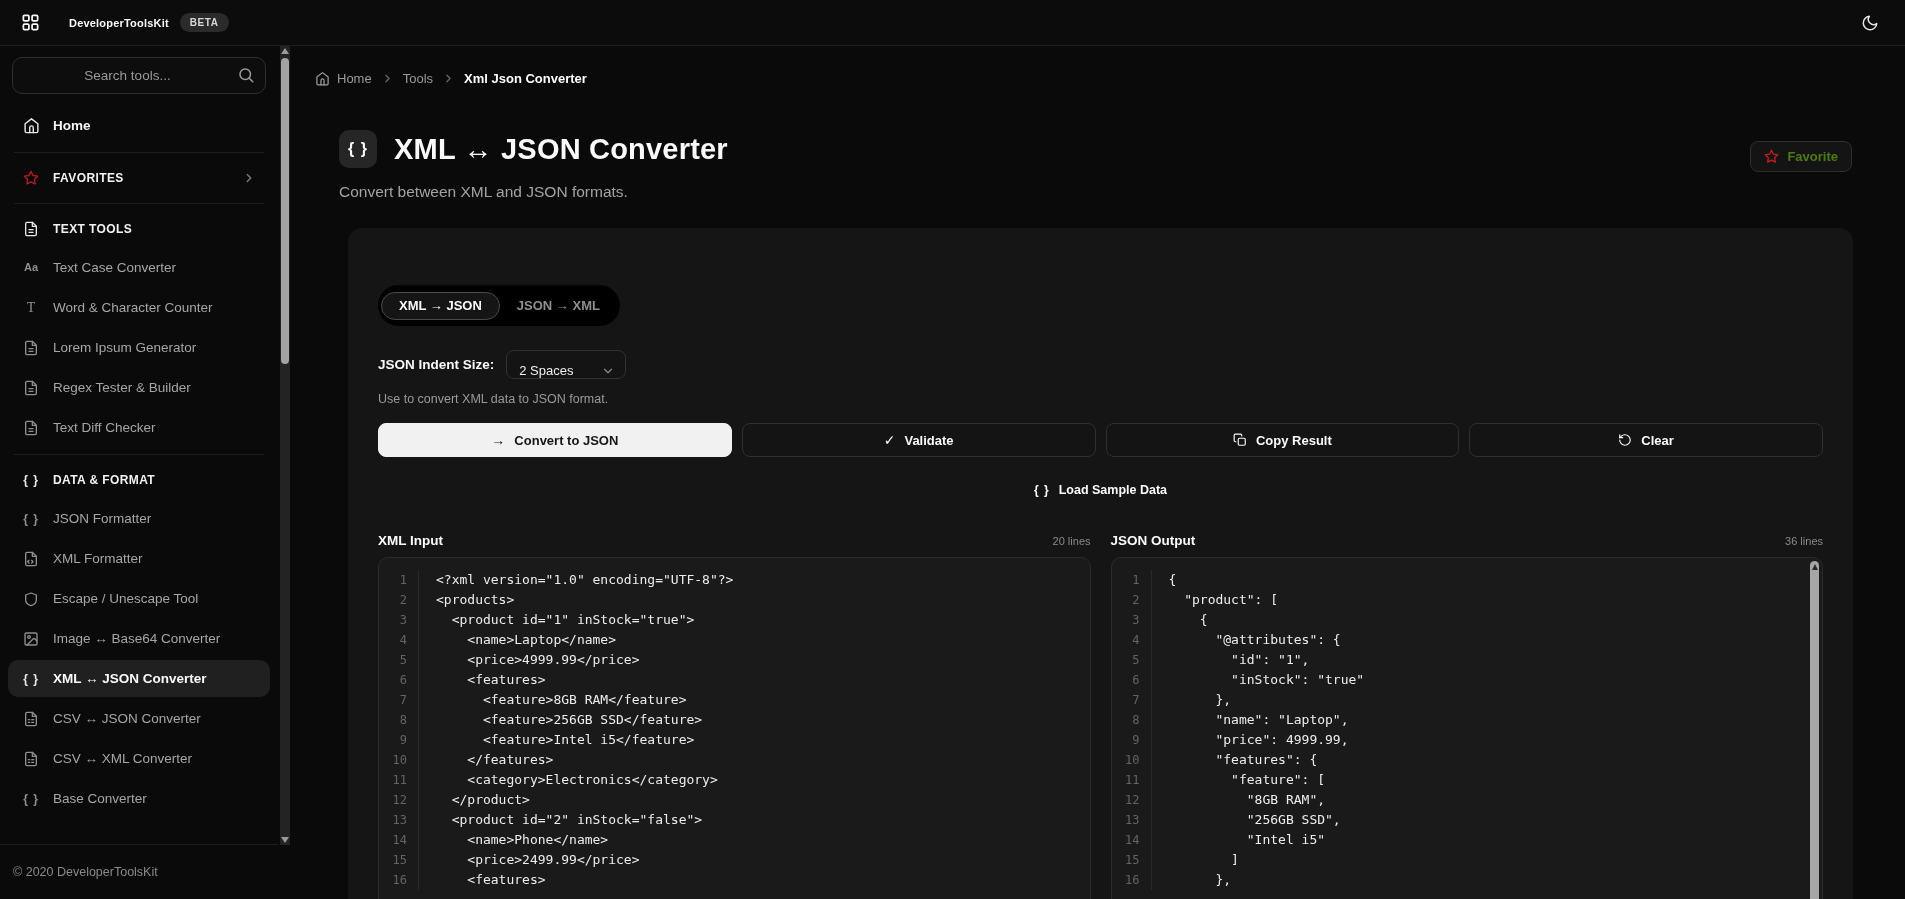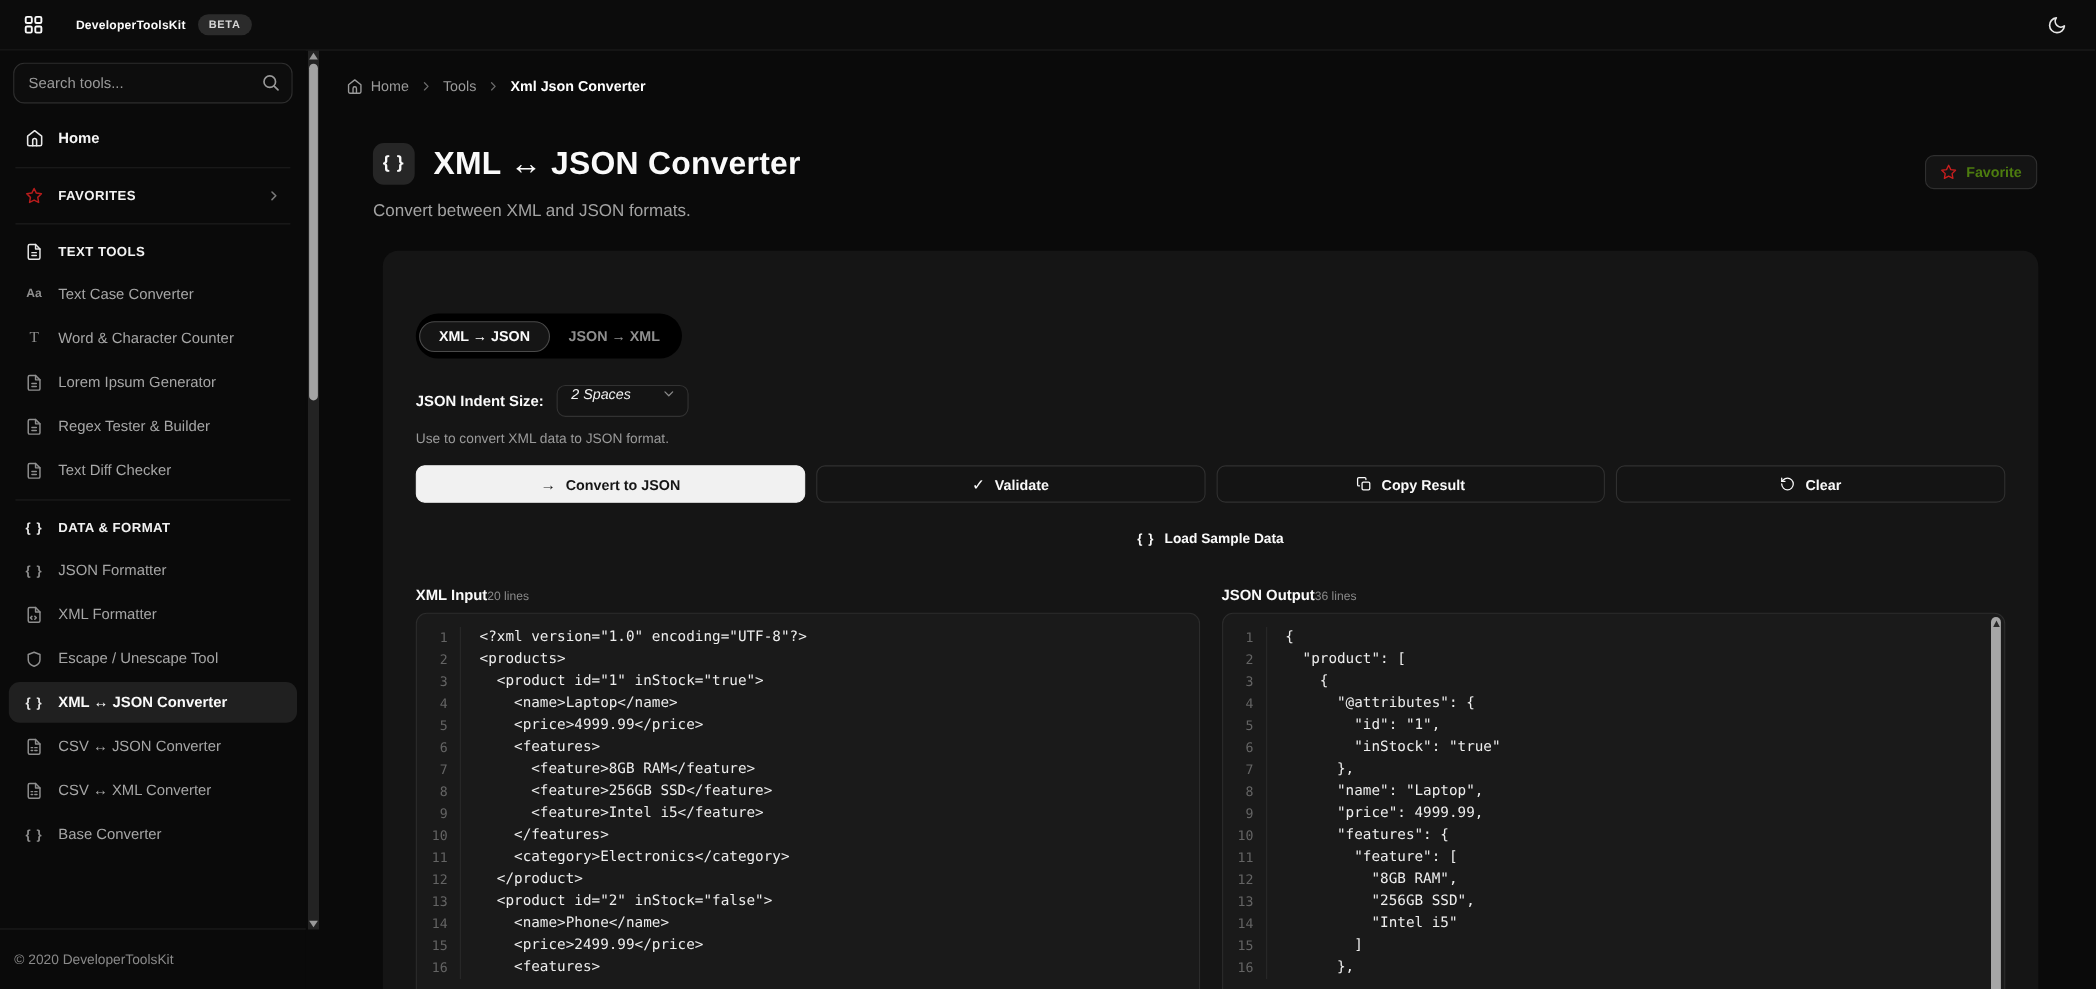--- a/index.html
+++ b/index.html
@@ -17,21 +17,21 @@
     padding:4px 10px; border-radius:999px; letter-spacing:.6px; }
   .topbar-right { margin-left:auto; padding-right:20px; }
   .icon-btn { width:30px; height:30px; display:flex; align-items:center; justify-content:center;
     color:#e5e5e5; cursor:pointer; border-radius:6px; }
 
   
   .sidebar { position:absolute; left:0; top:46px; width:278px; height:853px; background:#0a0a0a; }
   .search-wrap { position:relative; margin:11px 12px 6px 12px; }
   .search-input { width:254px; height:37px; background:#0d0d0d; border:1px solid #2e2e2e;
     border-radius:10px; color:#e5e5e5; font-size:13.5px; padding:0 36px 0 13px; outline:none;
-    font-family:inherit; }
+    font-family:inherit;text-align:center; }
   .search-input::placeholder { color:#9a9a9a; }
   .search-ic { position:absolute; right:11px; top:9px; color:#9a9a9a; }
   .nav { padding:4px 8px 0 8px; }
   .nav-item { display:flex; align-items:center; gap:13px; height:37px; padding:0 14px;
     border-radius:10px; color:#a6a6a6; font-size:13.5px; cursor:pointer; margin:3px 0; }
   .nav-item .ic { width:18px; display:flex; justify-content:center; color:#8f8f8f; flex:0 0 18px; }
   .nav-item.strong { color:#f5f5f5; font-weight:700; }
   .nav-item.strong .ic { color:#e8e8e8; }
   .nav-item.active { background:#202020; color:#fafafa; font-weight:700; }
   .nav-item.active .ic { color:#e8e8e8; }
@@ -79,42 +79,42 @@
     background:#151515; border-radius:14px; padding:57px 30px 0 30px; }
 
   .mode-pill { display:inline-flex; align-items:center; background:#000000;
     border-radius:999px; padding:3px; height:41px; }
   .mode-seg { display:flex; align-items:center; gap:9px; height:28px; padding:0 17px;
     border-radius:999px; font-size:13px; font-weight:700; color:#8f8f8f; cursor:pointer; }
   .mode-seg.active { background:#151515; border:1px solid #4a4a4a; color:#fafafa; }
 
   .indent-row { display:flex; align-items:center; gap:12px; margin-top:24px; }
   .indent-label { font-size:13.5px; font-weight:700; color:#fafafa;text-align:right; }
-  .select { display:flex; align-items:flex-start; justify-content:space-between; width:120px; height:29px;
+  .select { display:flex; align-items:flex-end; justify-content:space-between; width:120px; height:29px;
     background:#141414; border:1px solid #323232; border-radius:8px; padding:0 10px 0 12px;
-    font-size:13px; color:#f0f0f0; cursor:pointer;font-style:italic; }
+    font-size:13px; color:#f0f0f0; cursor:pointer; }
   .select .chv { color:#8a8a8a; }
 
   .helper { margin-top:13px; color:#9a9a9a; font-size:12.5px; }
 
   .btn-row { display:flex; gap:10px; margin-top:17px; }
   .btn { flex:1; height:34px; display:flex; align-items:center; justify-content:center; gap:9px;
     border-radius:8px; font-size:13px; font-weight:700; cursor:pointer;
     background:#141414; border:1px solid #303030; color:#fafafa; }
   .btn.primary { background:#f1f1f1; border:1px solid #f1f1f1; color:#161616; }
   .glyph { font-size:14px; line-height:1; font-weight:400; }
 
   .sample-row { display:flex; justify-content:center; margin-top:26px; }
   .sample-link { display:flex; align-items:center; gap:9px; color:#fafafa;
     font-size:12.5px; font-weight:700; cursor:pointer; }
   .sample-link .braces-ic { color:#fafafa; font-size:12px; }
 
   .panels { display:flex; gap:20px; margin-top:36px; }
   .panel { flex:1; }
-  .panel-head { display:flex; align-items:baseline; margin-bottom:9px; }
+  .panel-head { display:flex; align-items:baseline; justify-content:space-between; margin-bottom:9px; }
   .panel-title { font-size:13.5px; font-weight:700; color:#fafafa; }
   .panel-count { font-size:11px; color:#8a8a8a; }
   .code-box { position:relative; background:#1a1a1a; border:1px solid #2c2c2c; border-radius:10px;
     height:480px; overflow:hidden; padding-top:12px;
     font-family:"DejaVu Sans Mono","Liberation Mono",monospace; }
   .code-line { display:flex; height:20px; line-height:20px; }
   .ln { flex:0 0 40px; width:40px; text-align:right; padding-right:11px; color:#646464;
     font-size:12px; border-right:1px solid #2a2a2a; }
   .lt { padding-left:17px; white-space:pre; color:#ededed; font-size:13px; }
   .vscroll { position:absolute; top:3px; right:3px; bottom:0; width:9px; }
@@ -268,20 +268,30 @@
         <span>XML Formatter</span>
       </div>
       <div class="nav-item">
         <span class="ic">
           <svg width="16" height="16" viewBox="0 0 24 24" fill="none" stroke="currentColor" stroke-width="2" stroke-linejoin="round">
               <path d="M20 13c0 5-3.5 7.5-8 9-4.5-1.5-8-4-8-9V6l8-3 8 3z"></path>
             </svg>
         </span>
         <span>Escape / Unescape Tool</span>
       </div>
+      <div class="nav-item">
+        <span class="ic">
+          <svg width="16" height="16" viewBox="0 0 24 24" fill="none" stroke="currentColor" stroke-width="2" stroke-linecap="round" stroke-linejoin="round">
+              <rect x="3" y="3" width="18" height="18" rx="2"></rect>
+              <circle cx="9" cy="9" r="2"></circle>
+              <path d="m21 15-3.1-3.1a2 2 0 0 0-2.8 0L6 21"></path>
+            </svg>
+        </span>
+        <span>Image ↔ Base64 Converter</span>
+      </div>
       <div class="nav-item active">
         <span class="ic braces-ic">{ }</span>
         <span>XML ↔ JSON Converter</span>
       </div>
       <div class="nav-item">
         <span class="ic">
           <svg width="16" height="16" viewBox="0 0 24 24" fill="none" stroke="currentColor" stroke-width="2" stroke-linecap="round" stroke-linejoin="round">
               <path d="M14 2H6a2 2 0 0 0-2 2v16a2 2 0 0 0 2 2h12a2 2 0 0 0 2-2V8z"></path>
               <polyline points="14 2 14 8 20 8"></polyline>
               <path d="M8 13h2M8 17h2M13 13h3M13 17h3"></path>

